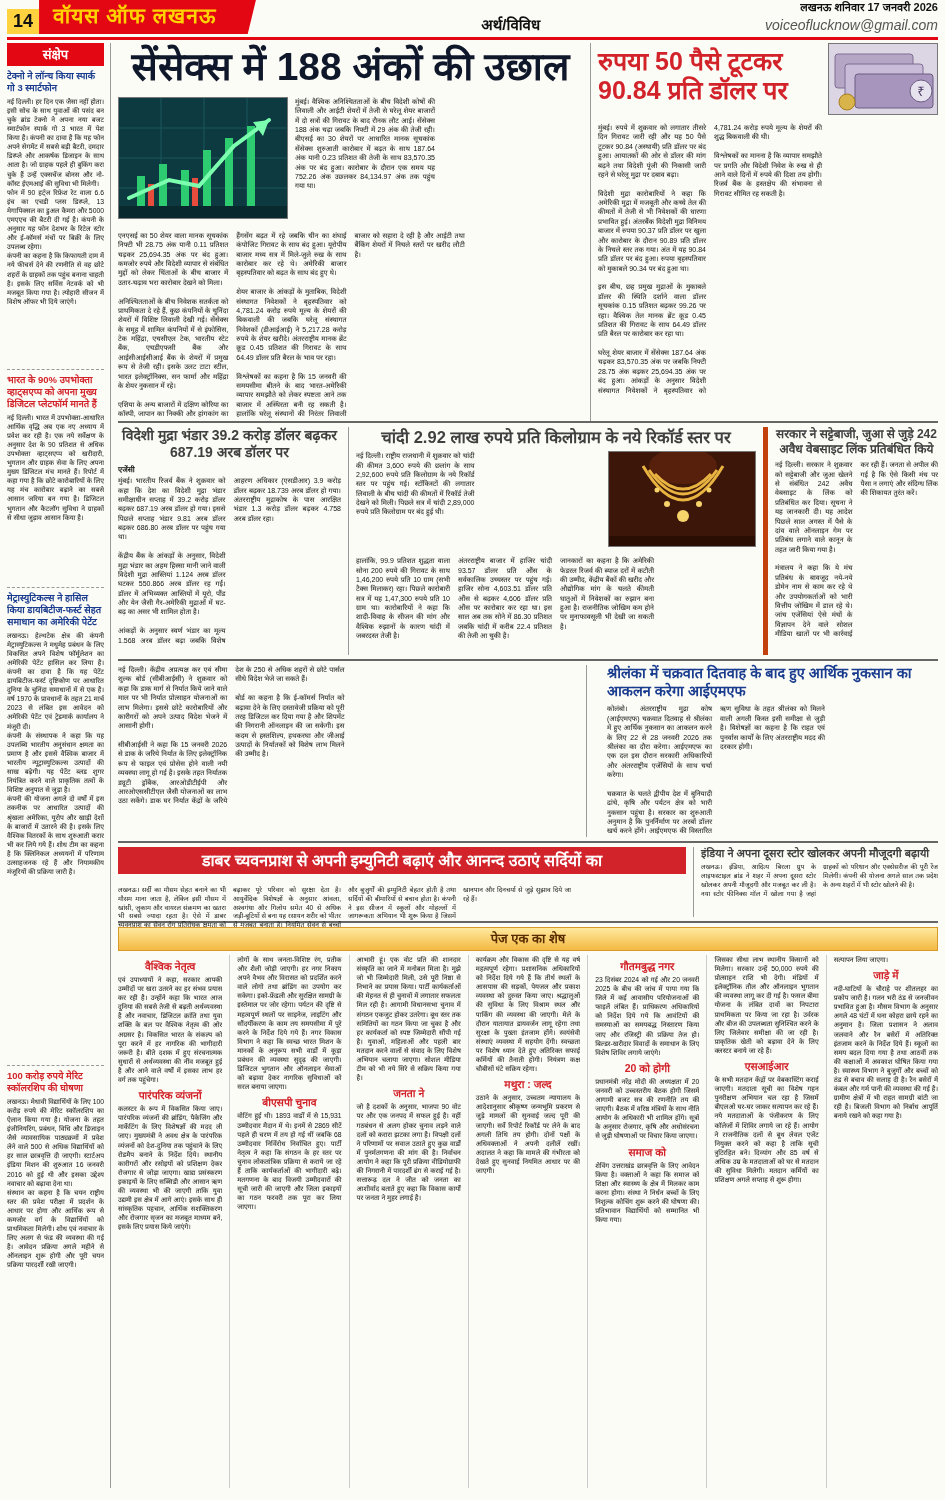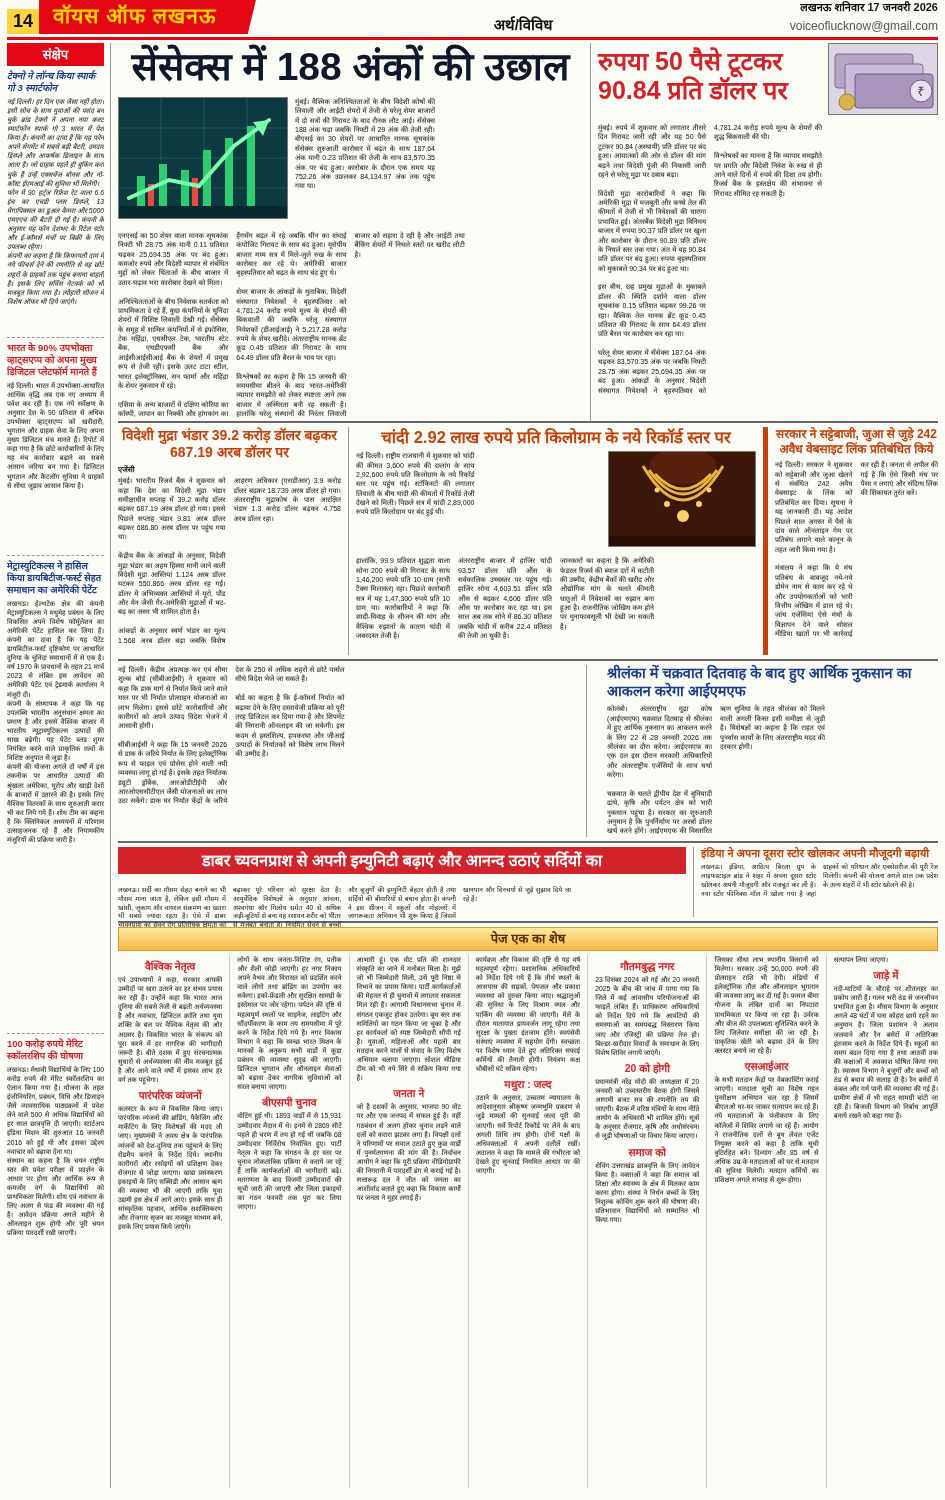--- a/index.html
+++ b/index.html
@@ -8,33 +8,33 @@
           font-family:"Liberation Sans", sans-serif; padding:4px 7px 6px; overflow:hidden; position:relative; }
 
   
   .masthead { display:flex; align-items:flex-end; gap:0; border-bottom:3px solid #e30613; padding-bottom:3px; height:36px; }
   .page-num { background:#ffd23f; color:#111; font-weight:bold; font-size:18px; padding:2px 6px; }
   .paper-band { background:#e30613; color:#ffd200; font-weight:bold; font-size:21px; padding:3px 40px 5px 14px;
                 clip-path:polygon(0 0, 100% 0, 96% 100%, 0 100%); letter-spacing:1px; }
   .section-label { flex:1; text-align:center; font-weight:bold; font-size:15px; }
   .date-block { text-align:right; line-height:1.2; }
   .date-line { font-size:11px; font-weight:bold; }
-  .email { font-size:12px; color:#555; }
+  .email { font-size:14px; color:#555;font-style:italic; }
 
   
   .content { display:flex; gap:7px; height:1448px; padding-top:3px; }
   .body-text { font-size:7px; line-height:1.34; text-align:justify; white-space:pre-line; overflow:hidden; column-fill:auto; }
 
   
   .sidebar { width:104px; flex:none; border-right:1px solid #999; padding-right:6px; display:flex; flex-direction:column; }
   .sb-header { background:#e30613; color:#fff; font-weight:bold; font-size:13px; text-align:center; padding:2px 0 3px; }
   .sb-story { border-bottom:1px dashed #999; padding:4px 0; overflow:hidden; }
   .sb-head { font-weight:bold; font-size:9.5px; line-height:1.25; margin-bottom:3px; }
   .blue { color:#1a3c8f; } .red { color:#d2232a; }
-  .s1 { height:272px;font-style:italic; } .s2 { height:218px; } .s3 { height:478px; } .s4 { flex:1; border-bottom:none; }
+  .s1 { height:304px; } .s2 { height:218px; } .s3 { height:478px; } .s4 { flex:1; border-bottom:none; }
   .sb-body { font-size:6.8px; }
 
   
   .main { flex:1; display:flex; flex-direction:column; min-width:0; }
   .band { border-bottom:2px solid #666; }
 
   .top-row { display:flex; height:380px; }
   .lead { width:472px; flex:none; padding-right:7px; }
   .lead-headline { color:#0f172a; font-weight:bold; font-size:39px; line-height:1.05; text-align:center; padding:4px 0 9px; }
   .lead-top { display:flex; gap:7px; height:128px; }
@@ -42,21 +42,21 @@
   .lead-intro { flex:1; column-count:2; column-gap:8px; height:126px; }
   .lead-body { margin-top:6px; column-count:4; column-gap:8px; height:190px; }
 
   .rupee { flex:1; border-left:1px solid #999; padding-left:7px; min-width:0; }
   .rupee-top { display:flex; gap:21px; }
   .rupee-headline { flex:1; color:#d2232a; font-weight:bold; font-size:25px; line-height:1.15; padding-top:4px; }
   .rupee-body { margin-top:8px; column-count:3; column-gap:8px; height:276px; }
 
   .mid-row { display:flex; height:238px; padding:4px 0; }
   .forex { width:230px; flex:none; padding-right:7px; }
-  .sec-headline { color:#c2410c; font-weight:bold; text-align:center; line-height:1.22; }
+  .sec-headline { color:#404040; font-weight:bold; text-align:center; line-height:1.22; }
   .forex .sec-headline { font-size:14px; }
   .byline { font-size:7.5px; font-weight:bold; margin:3px 0 2px; }
   .forex-body { column-count:2; column-gap:8px; height:176px; }
 
   .silver { width:420px; flex:none; border-left:1px solid #999; border-right:5px solid #c2410c; padding:0 7px; }
   .silver .sec-headline { font-size:16.5px; margin-bottom:4px; }
   .silver-top { display:flex; gap:7px; height:100px; }
   .silver-intro { flex:1; column-count:2; column-gap:8px; height:98px; }
   .silver-body { margin-top:5px; column-count:4; column-gap:8px; height:100px; }
 

